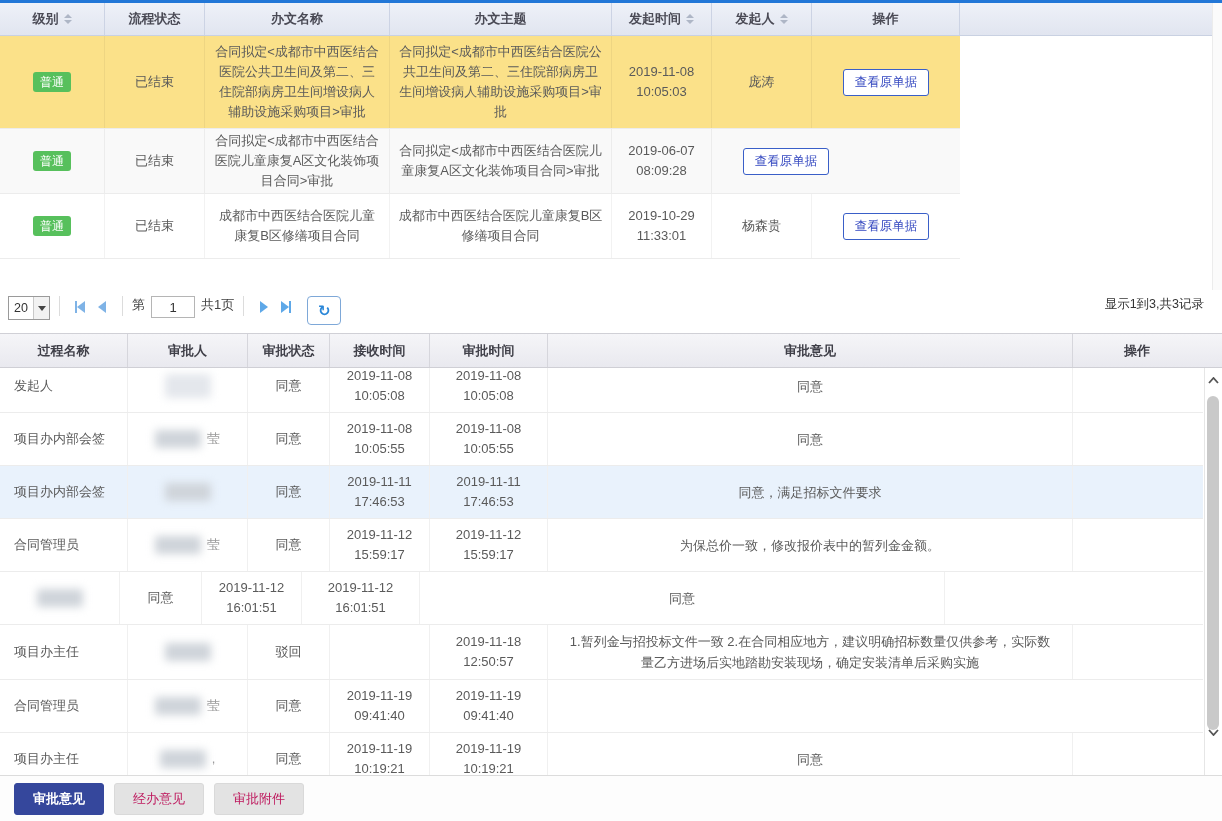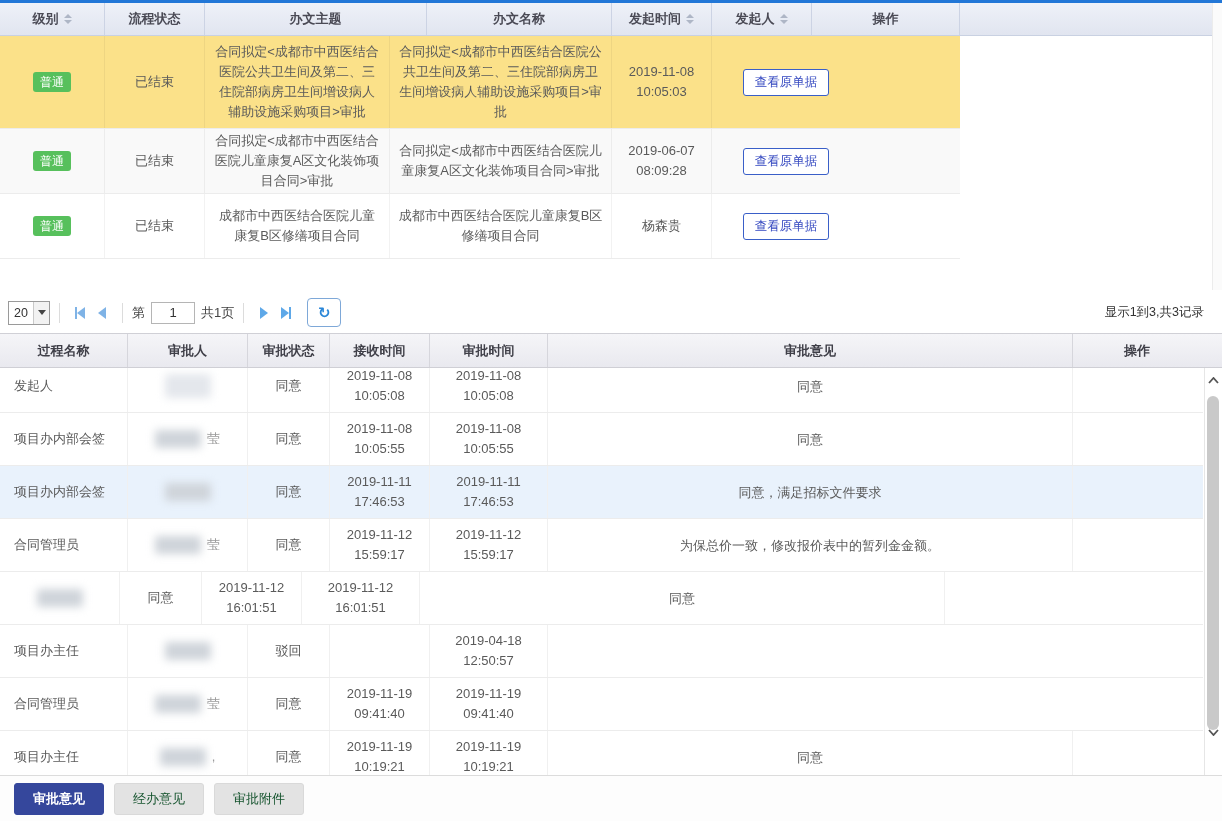--- a/index.html
+++ b/index.html
@@ -26,21 +26,21 @@
     box-sizing:border-box;padding:8px 8px;}
   .t1-row.hl{background:#fbe189;}
   .t1-row.alt{background:#f9f9f9;}
   .badge{display:inline-block;background:#57c05c;color:#fff;font-size:12px;
     padding:2px 7px;border-radius:3px;line-height:16px;}
   .view-btn{background:#fff;border:1px solid #3a5fc8;color:#3448c0;font-size:12.5px;
     padding:4px 11px;border-radius:3px;cursor:pointer;font-family:inherit;}
   .t1-scrolltrack{position:absolute;right:0;top:3px;width:9px;height:287px;background:#fbfbfb;border-left:1px solid #ececec;}
 
   
-  .pagbar{margin-top:37px;height:33px;display:flex;align-items:center;padding:0 8px;
+  .pagbar{margin-top:37px;height:33px;display:flex;padding:0 8px;
     font-size:13px;color:#444;}
   .pgsel{display:flex;width:40px;height:22px;border:1px solid #9a9a9a;background:#fff;
     align-items:center;cursor:pointer;}
   .pgsel .val{flex:1;padding-left:5px;font-size:12.5px;color:#333;}
   .pgsel .chev{width:15px;height:100%;display:flex;align-items:center;justify-content:center;
     border-left:1px solid #c9c9c9;background:#f2f2f2;}
   .pgsel .chev i{width:0;height:0;border-left:4px solid transparent;border-right:4px solid transparent;border-top:5px solid #444;}
   .vsep{width:1px;height:20px;background:#dcdcdc;margin:0 9px;}
   .navbtn{display:flex;align-items:center;justify-content:center;width:22px;height:22px;cursor:pointer;}
   .tri-l{width:0;height:0;border-top:6px solid transparent;border-bottom:6px solid transparent;border-right:8px solid #7fb3e6;}
@@ -77,45 +77,45 @@
   
   .sbar{position:absolute;top:0;right:0;width:17px;height:412px;background:#fff;border-left:1px solid #e6e6e6;}
   .sbar .arr{position:absolute;left:0;width:17px;height:20px;display:flex;align-items:center;justify-content:center;cursor:pointer;}
   .sbar .arr svg{display:block;}
   .sbar .thumb{position:absolute;left:2px;width:12px;border-radius:6px;background:#c9c9c9;cursor:pointer;}
 
   
   .footer{position:absolute;left:0;right:0;bottom:0;height:46px;border-top:1px solid #dcdcdc;
     background:#fdfdfd;display:flex;align-items:center;padding-left:4px;box-sizing:border-box;}
   .fbtn{height:32px;padding:0 18px;font-size:13px;border-radius:3px;border:1px solid #d9d9d9;
-    background:#e3e3e3;color:#14532d;margin-left:10px;cursor:pointer;font-family:inherit;}
+    background:#e3e3e3;color:#be185d;margin-left:10px;cursor:pointer;font-family:inherit;}
   .fbtn.active{background:#35479c;border-color:#35479c;color:#fff;font-weight:bold;}
 </style>
 </head>
 <body>
 
 <div class="page">
   <div class="topline"></div>
 
   <div class="t1-header">
     <div class="hcell t1-c1">
       <span>级别</span>
       <span class="sort">
           <i class="up"></i>
           <i class="down"></i>
         </span>
     </div>
     <div class="hcell t1-c2">
         <span>流程状态</span>
       </div>
+    <div class="hcell t1-c3">
+        <span>办文名称</span>
+      </div>
     <div class="hcell t1-c4">
         <span>办文主题</span>
-      </div>
-    <div class="hcell t1-c3">
-        <span>办文名称</span>
       </div>
     <div class="hcell t1-c5">
       <span>发起时间</span>
       <span class="sort">
           <i class="up"></i>
           <i class="down"></i>
         </span>
     </div>
     <div class="hcell t1-c6">
       <span>发起人</span>
@@ -131,20 +131,21 @@
   </div>
 
   <div class="t1-row hl" style="height:92px;">
     <div class="cell t1-c1">
         <span class="badge">普通</span>
       </div>
     <div class="cell t1-c2">已结束</div>
     <div class="cell t1-c3">合同拟定&lt;成都市中西医结合医院公共卫生间及第二、三住院部病房卫生间增设病人辅助设施采购项目&gt;审批</div>
     <div class="cell t1-c4">合同拟定&lt;成都市中西医结合医院公共卫生间及第二、三住院部病房卫生间增设病人辅助设施采购项目&gt;审批</div>
     <div class="cell t1-c5">2019-11-08 10:05:03</div>
+    <div class="cell t1-c6">庞涛</div>
     <div class="cell t1-c7" style="border-right:none;">
       <button class="view-btn">查看原单据</button>
     </div>
   </div>
 
   <div class="t1-row alt" style="height:64px;">
     <div class="cell t1-c1">
         <span class="badge">普通</span>
       </div>
     <div class="cell t1-c2">已结束</div>
@@ -156,20 +157,21 @@
     </div>
   </div>
 
   <div class="t1-row" style="height:64px;">
     <div class="cell t1-c1">
         <span class="badge">普通</span>
       </div>
     <div class="cell t1-c2">已结束</div>
     <div class="cell t1-c3">成都市中西医结合医院儿童康复B区修缮项目合同</div>
     <div class="cell t1-c4">成都市中西医结合医院儿童康复B区修缮项目合同</div>
+    <div class="cell t1-c5">2019-10-29 11:33:01</div>
     <div class="cell t1-c6">杨森贵</div>
     <div class="cell t1-c7" style="border-right:none;">
       <button class="view-btn">查看原单据</button>
     </div>
   </div>
 
   <div class="t1-scrolltrack"></div>
 
   <div class="pagbar">
     <div class="pgsel">
@@ -293,21 +295,22 @@
           <div class="cell t2-c7" style="border-right:none;"></div>
         </div>
 
         <div class="t2-row">
           <div class="cell t2-c1 name">项目办主任</div>
           <div class="cell t2-c2">
               <span class="blur-name"></span>
             </div>
           <div class="cell t2-c3">驳回</div>
           <div class="cell t2-c4"></div>
-          <div class="cell t2-c5">2019-04-18 12:50:57</div>
+          <div class="cell t2-c5">2019-11-18 12:50:57</div>
+          <div class="cell t2-c6 opinion">1.暂列金与招投标文件一致 2.在合同相应地方，建议明确招标数量仅供参考，实际数量乙方进场后实地踏勘安装现场，确定安装清单后采购实施</div>
           <div class="cell t2-c7" style="border-right:none;"></div>
         </div>
 
         <div class="t2-row">
           <div class="cell t2-c1 name">合同管理员</div>
           <div class="cell t2-c2">
               <span class="blur-name"></span>
               <span class="suffix">莹</span>
             </div>
           <div class="cell t2-c3">同意</div>

